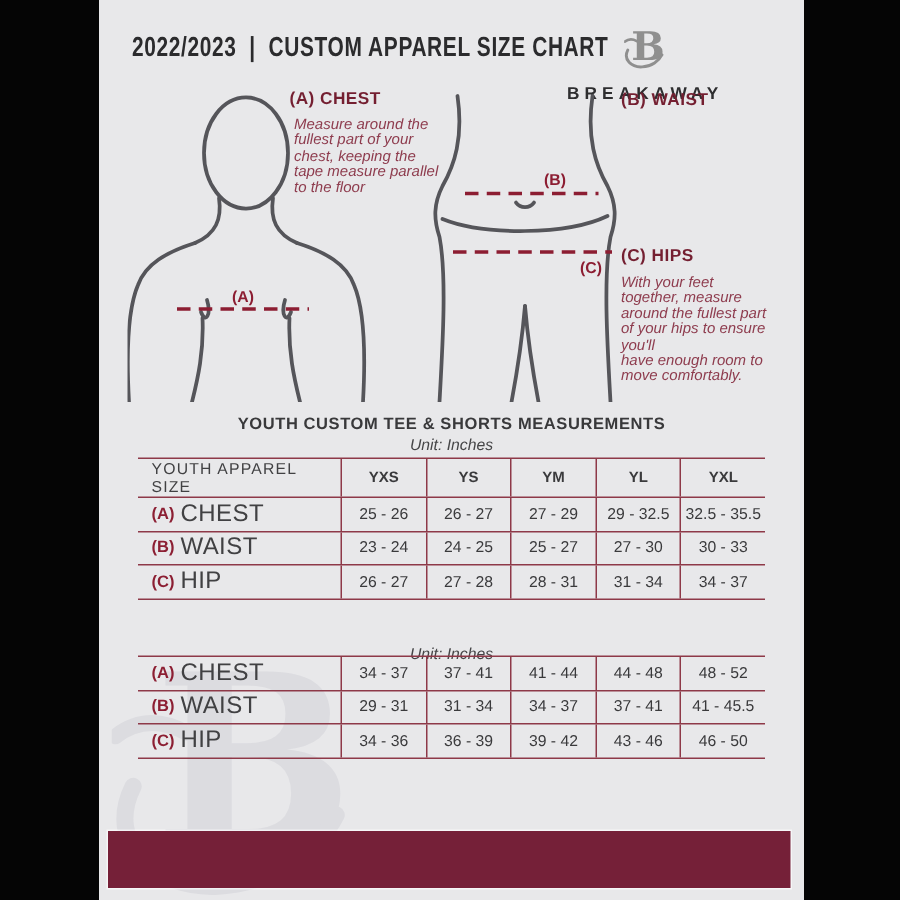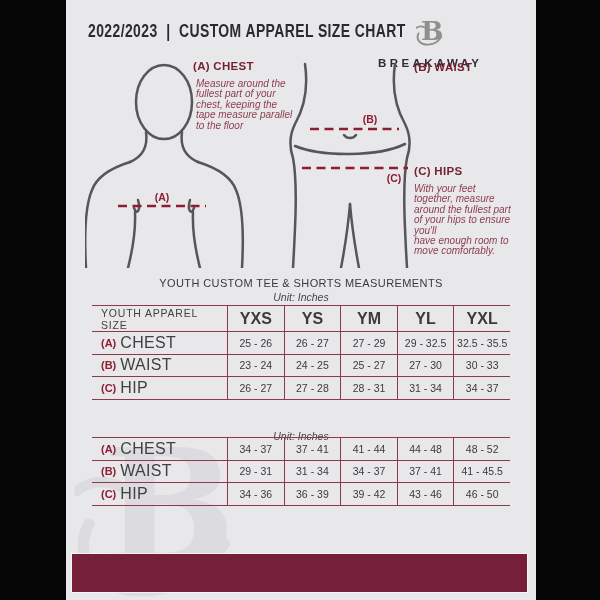--- a/index.html
+++ b/index.html
@@ -17,32 +17,32 @@
   
   .guide-head{position:absolute;font-size:11.5px;font-weight:700;color:#741f31;letter-spacing:.3px;}
   .guide-body{position:absolute;font-size:10px;line-height:10.4px;font-style:italic;color:#8e3c4e;
               white-space:pre-line;width:125px;}
   .fig{position:absolute;}
   .fig path,.fig ellipse{fill:none;stroke:#55555a;stroke-width:2.5;stroke-linecap:round;}
   .fig line{stroke:#8c1d32;stroke-width:2.4;stroke-dasharray:9 5.5;}
   .fig text{fill:#8c1d32;font-size:10.5px;font-weight:700;font-family:"Liberation Sans",sans-serif;}
 
   
-  .sec-title{position:absolute;left:26px;width:418px;text-align:center;font-size:11px;font-weight:400;
+  .sec-title{position:absolute;left:26px;width:418px;text-align:center;font-size:11px;font-weight:700;
              color:#39393b;letter-spacing:.4px;}
   .sec-unit{position:absolute;left:26px;width:418px;text-align:center;font-size:10.5px;font-style:italic;
             color:#454547;}
   .mtable{position:absolute;left:26px;width:418px;border-top:1.5px solid #8e3948;border-bottom:1.5px solid #8e3948;}
   .trow{display:flex;height:21.5px;}
   .trow.thead{height:25px;}
   .trow + .trow{border-top:1.5px solid #8e3948;}
   .tcell{display:flex;align-items:center;justify-content:center;flex:1;border-left:1.5px solid #8e3948;
          font-size:10.5px;color:#3a3a3c;}
   .tcell.lab{flex:0 0 135px;justify-content:flex-start;padding-left:9px;border-left:none;box-sizing:border-box;}
-  .thead .tcell{font-weight:700;font-size:16px;}
+  .thead .tcell{font-weight:700;font-size:10px;}
   .thead .tcell.lab{font-weight:400;font-size:10.5px;letter-spacing:.8px;color:#414143;}
   .pfx{color:#8c1f33;font-weight:700;font-size:11px;margin-right:4px;}
   .rlab{color:#414143;font-size:16px;letter-spacing:.3px;}
 
   
   .watermark{position:absolute;left:8px;top:415px;width:172px;height:190px;color:#dcdce0;}
   .footer-bar{position:absolute;left:6px;top:554px;width:455px;height:38px;background:#752038;
               box-shadow:0 0 0 1px rgba(255,255,255,.6);}
 </style>
 </head>

